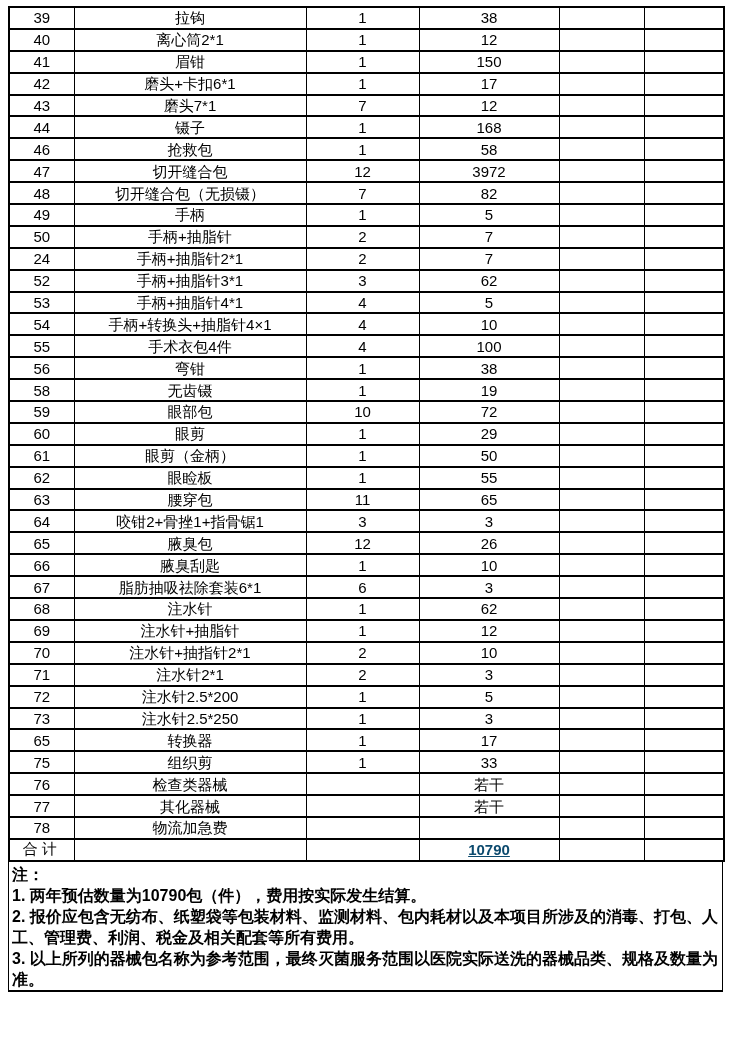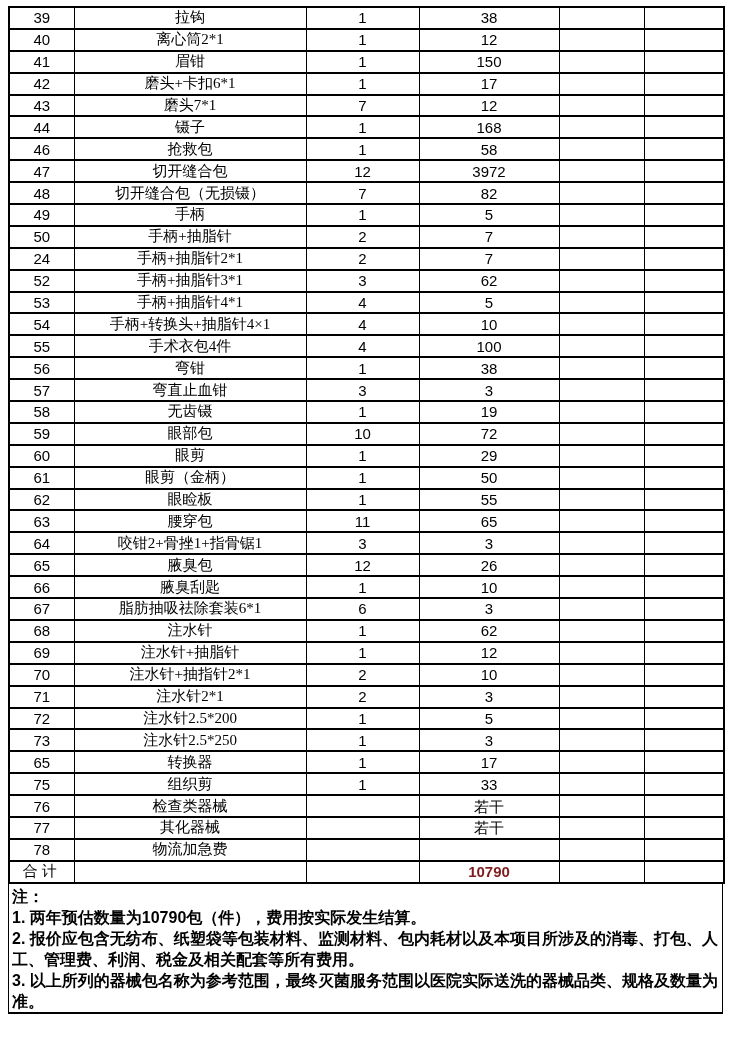--- a/index.html
+++ b/index.html
@@ -12,23 +12,23 @@
     border-collapse:collapse;table-layout:fixed;width:715px;
     border:2px solid #000;
   }
   table.grid td{
     border-left:1px solid #000;border-right:1px solid #000;
     border-top:2px solid #000;border-bottom:2px solid #000;
     height:19.9px;padding:0 2px;text-align:center;vertical-align:middle;
     font-size:15px;line-height:1;overflow:hidden;white-space:nowrap;
   }
   td.c-no, td.c-qty, td.c-val{font-family:"Liberation Sans", sans-serif;}
-  td.c-name{font-size:15px;font-family:Liberation Serif, serif;}
+  td.c-name{font-size:15px;}
   td.c-total-label{letter-spacing:4px;font-family:Liberation Serif, serif;}
-  td.c-total-value{color:#7f1d1d;font-weight:bold;font-size:16px;}
+  td.c-total-value{color:#0c4a6e;font-weight:bold;font-size:16px;text-decoration:underline;}
   .notes{
     box-sizing:border-box;width:715px;height:130px;
     border-left:1px solid #000;border-right:1px solid #000;border-bottom:2px solid #000;
     padding:2px 4px 0 3px;
     font-weight:bold;font-size:16px;line-height:21px;
     text-align:justify;
   }
   .notes p{margin:0;}
 </style>
 </head>
@@ -172,28 +172,20 @@
           <td class="c-qty">4</td>
           <td class="c-val">100</td>
           <td></td>
           <td></td>
         </tr>
         <tr>
           <td class="c-no">56</td>
           <td class="c-name">弯钳</td>
           <td class="c-qty">1</td>
           <td class="c-val">38</td>
-          <td></td>
-          <td></td>
-        </tr>
-        <tr>
-          <td class="c-no">57</td>
-          <td class="c-name">弯直止血钳</td>
-          <td class="c-qty">3</td>
-          <td class="c-val">3</td>
           <td></td>
           <td></td>
         </tr>
         <tr>
           <td class="c-no">58</td>
           <td class="c-name">无齿镊</td>
           <td class="c-qty">1</td>
           <td class="c-val">19</td>
           <td></td>
           <td></td>

